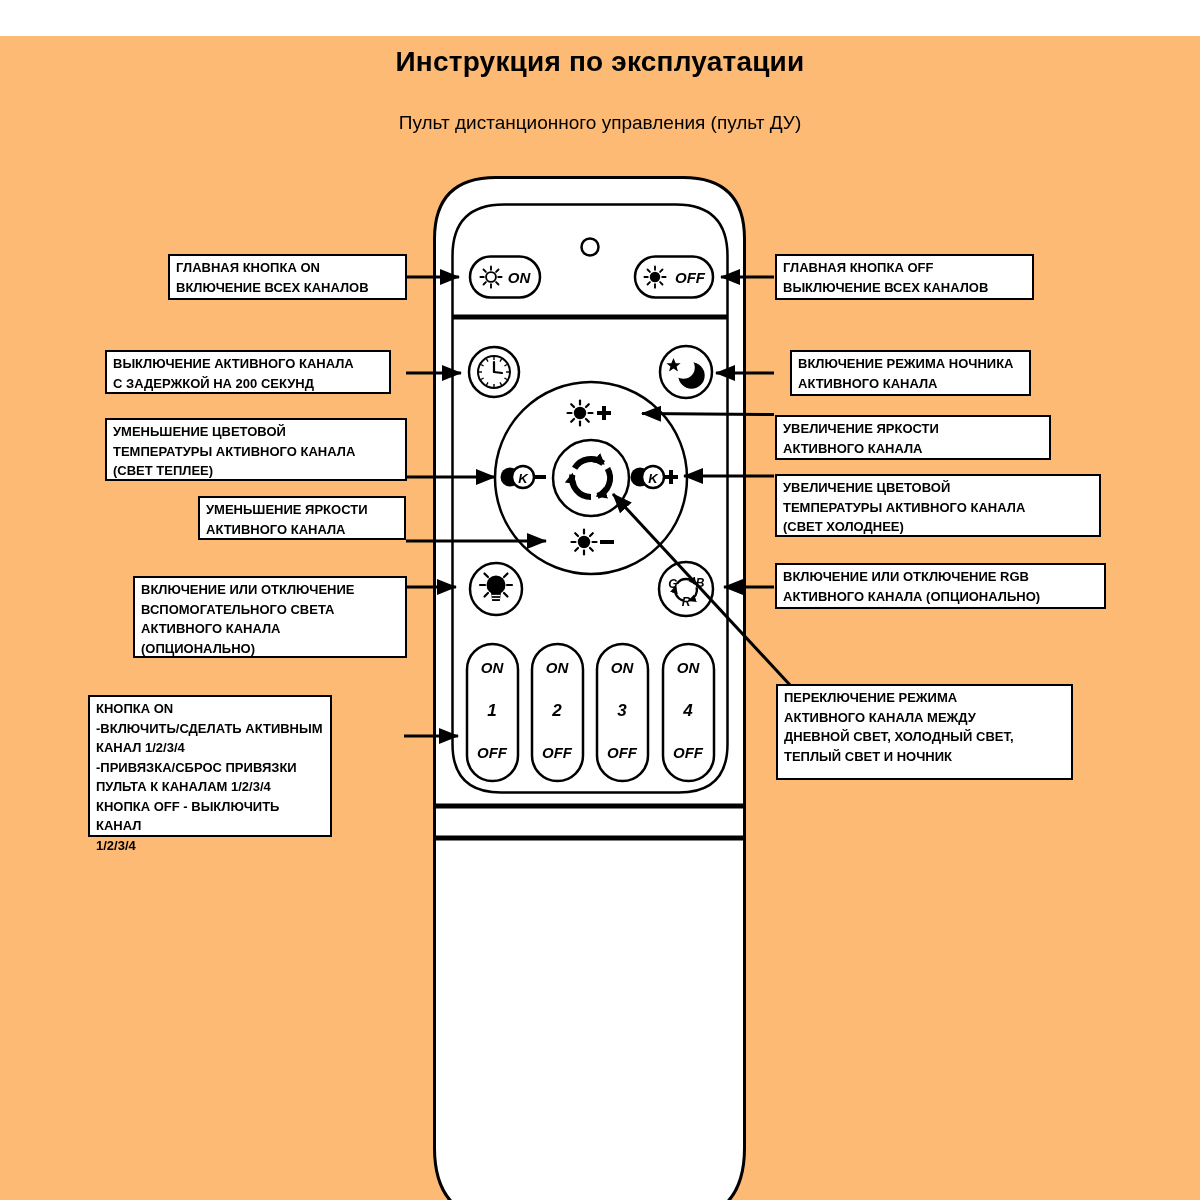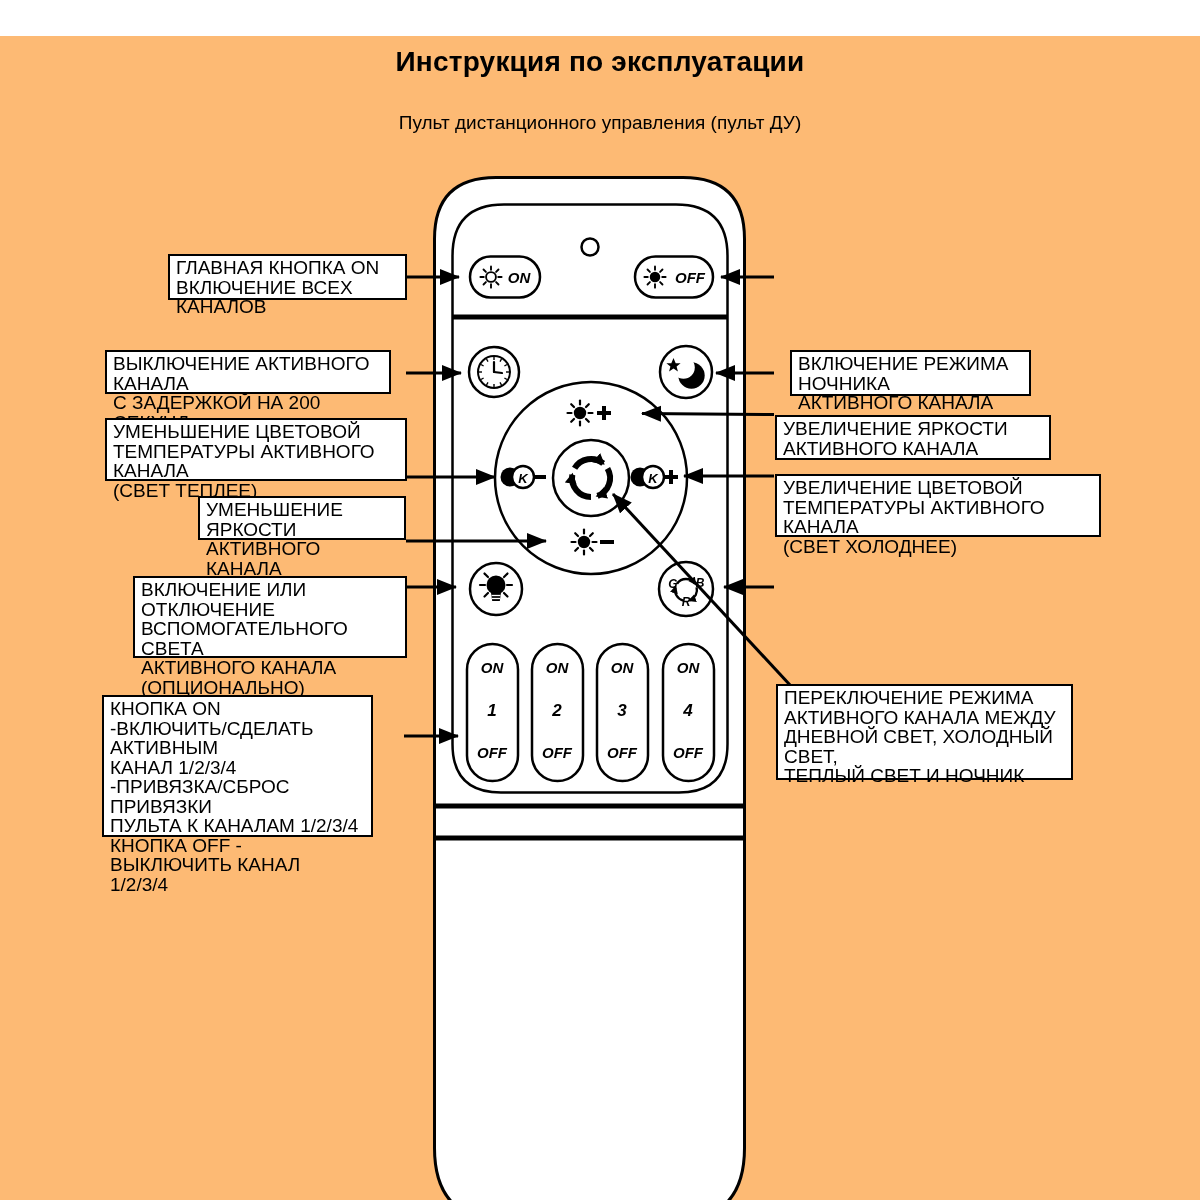--- a/index.html
+++ b/index.html
@@ -2,27 +2,27 @@
 <html><head>
 <meta charset="utf-8">
 <style>
   html,body{margin:0;padding:0;background:#fff;}
   body{width:1200px;height:1200px;font-family:"Liberation Sans",sans-serif;color:#000;}
   .page{position:relative;width:1200px;height:1200px;overflow:hidden;background:#fdba74;margin-top:36px;}
   svg.overlay{position:absolute;left:0;top:0;}
   .title{position:absolute;left:0;right:0;top:10px;text-align:center;font-size:28px;font-weight:bold;letter-spacing:.2px;}
   .subtitle{position:absolute;left:0;right:0;top:76px;text-align:center;font-size:19px;font-weight:normal;}
   .callout{position:absolute;box-sizing:border-box;border:2.5px solid #000;background:#fff;
-           font-weight:normal;font-size:19px;line-height:19.5px;padding:2px 6px 0;white-space:pre-line;}
+           font-weight:bold;font-size:13px;line-height:19.5px;padding:2px 6px 0;white-space:pre-line;}
   .c-l1{left:168px;top:218px;width:239px;height:46px}
   .c-l2{left:105px;top:314px;width:286px;height:44px}
   .c-l3{left:105px;top:382px;width:302px;height:63px}
   .c-l4{left:198px;top:460px;width:208px;height:44px}
   .c-l5{left:133px;top:540px;width:274px;height:82px}
-  .c-l6{left:102px;top:659px;width:271px;height:142px}
+  .c-l6{left:88px;top:659px;width:244px;height:142px}
   .c-r1{left:775px;top:218px;width:259px;height:46px}
   .c-r2{left:790px;top:314px;width:241px;height:46px}
   .c-r3{left:775px;top:379px;width:276px;height:45px}
   .c-r4{left:775px;top:438px;width:326px;height:63px}
   .c-r5{left:775px;top:527px;width:331px;height:46px}
   .c-r6{left:776px;top:648px;width:297px;height:96px}
   .lbl{position:absolute;font-weight:bold;transform:translate(-50%,-50%);white-space:nowrap;line-height:1;font-style:italic;}
   .fs15{font-size:15px}.fs17{font-size:17px}.fs13{font-size:13px}.fs12{font-size:12px}
 </style>
 </head>
@@ -239,25 +239,29 @@
 ВСПОМОГАТЕЛЬНОГО СВЕТА
 АКТИВНОГО КАНАЛА
 (ОПЦИОНАЛЬНО)</div>
   <div class="callout c-l6">КНОПКА ON
 -ВКЛЮЧИТЬ/СДЕЛАТЬ АКТИВНЫМ
 КАНАЛ 1/2/3/4
 -ПРИВЯЗКА/СБРОС ПРИВЯЗКИ
 ПУЛЬТА К КАНАЛАМ 1/2/3/4
 КНОПКА OFF - ВЫКЛЮЧИТЬ КАНАЛ
 1/2/3/4</div>
+  <div class="callout c-r1">ГЛАВНАЯ КНОПКА OFF
+ВЫКЛЮЧЕНИЕ ВСЕХ КАНАЛОВ</div>
   <div class="callout c-r2">ВКЛЮЧЕНИЕ РЕЖИМА НОЧНИКА
 АКТИВНОГО КАНАЛА</div>
   <div class="callout c-r3">УВЕЛИЧЕНИЕ ЯРКОСТИ
 АКТИВНОГО КАНАЛА</div>
   <div class="callout c-r4">УВЕЛИЧЕНИЕ ЦВЕТОВОЙ
 ТЕМПЕРАТУРЫ АКТИВНОГО КАНАЛА
 (СВЕТ ХОЛОДНЕЕ)</div>
+  <div class="callout c-r5">ВКЛЮЧЕНИЕ ИЛИ ОТКЛЮЧЕНИЕ RGB
+АКТИВНОГО КАНАЛА (ОПЦИОНАЛЬНО)</div>
   <div class="callout c-r6">ПЕРЕКЛЮЧЕНИЕ РЕЖИМА
 АКТИВНОГО КАНАЛА МЕЖДУ
 ДНЕВНОЙ СВЕТ, ХОЛОДНЫЙ СВЕТ,
 ТЕПЛЫЙ СВЕТ И НОЧНИК</div>
 
 </div>
 
 </body></html>

